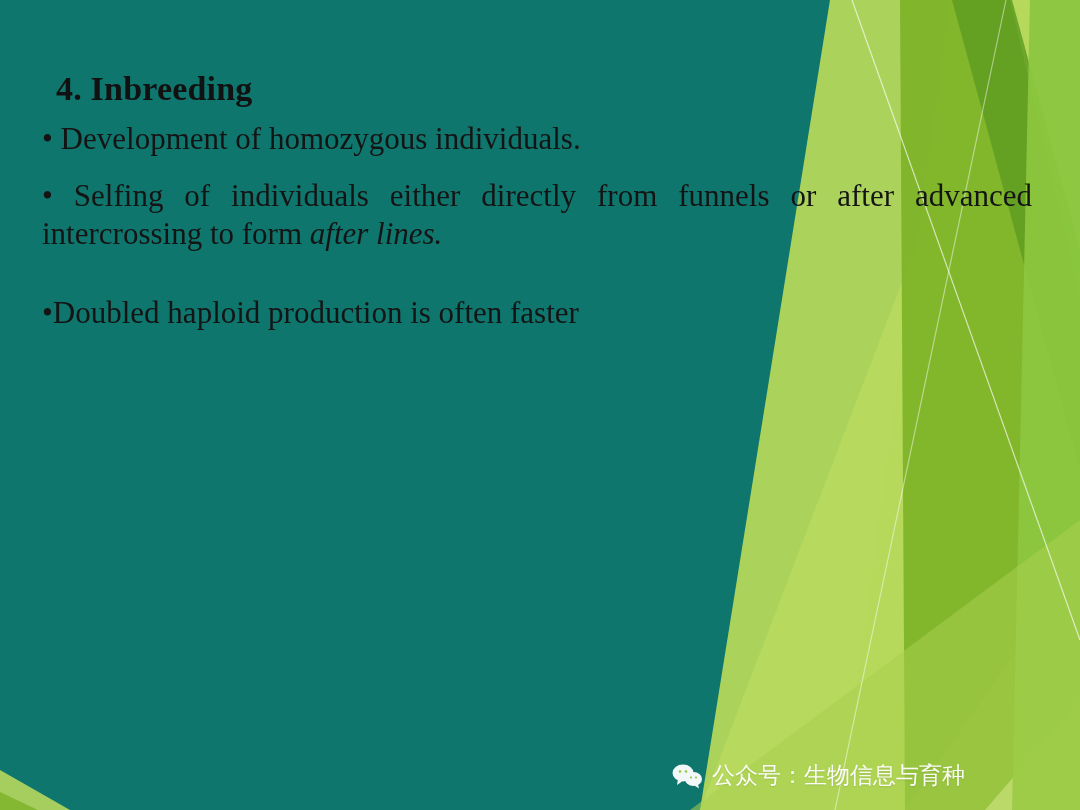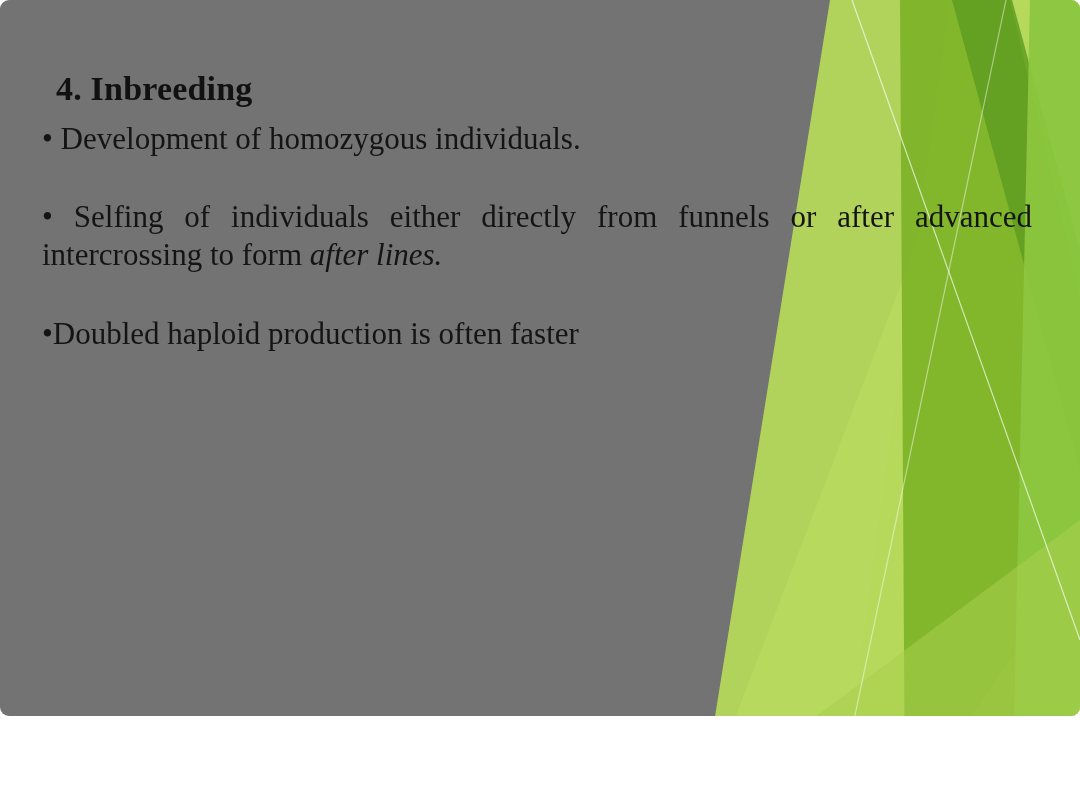--- a/index.html
+++ b/index.html
@@ -3,25 +3,24 @@
 <meta charset="utf-8">
 <style>
   html, body {
     margin: 0;
     padding: 0;
     background: #ffffff;
   }
   .slide {
     position: relative;
     width: 1080px;
-    height: 716px;
-    background: #737373;
+    height: 810px;
+    background: #0f766e;
     overflow: hidden;
     font-family: "Liberation Serif", "DejaVu Serif", serif;
-    border-radius: 9px;
   }
 
   
   .deco {
     position: absolute;
     top: 0;
     left: 0;
     width: 1080px;
     height: 810px;
     pointer-events: none;
@@ -54,21 +53,21 @@
     width: 990px;
   }
   .bullet:last-child { margin-bottom: 0; }
 
   .bullet .mark { }
 
   .bullet em {
     font-style: italic;
   }
 
-  .b1 { margin-bottom: 40px; }
+  .b1 { margin-bottom: 19px; }
   .b2 { margin-bottom: 42px; }
   .b3 { margin-bottom: 42px; }
   .b4 { margin-bottom: 42px; font-family: Liberation Serif, serif; }
 
   
   .nojustify { text-align: left; }
 
   
   .watermark {
     position: absolute;
@@ -133,14 +132,29 @@
     </p>
 
 
     <p class="bullet b4 nojustify">
       <span class="mark">•</span><span>Doubled haploid production is often faster</span>
     </p>
 
 
   </div>
 
+  <div class="watermark">
+    <span class="wechat-badge">
+      <svg viewBox="0 0 30 26" width="30" height="26" aria-hidden="true">
+        <ellipse cx="11" cy="10" rx="10.5" ry="8.5" fill="#ffffff"></ellipse>
+        <polygon points="6,16 5,22 10,18.5" fill="#ffffff"></polygon>
+        <ellipse cx="21.5" cy="16" rx="8.5" ry="7" fill="#ffffff"></ellipse>
+        <polygon points="26,21 27,25.5 22.5,22.5" fill="#ffffff"></polygon>
+        <circle cx="8" cy="8.5" r="1.25" fill="#9ccb3b"></circle>
+        <circle cx="14" cy="8.5" r="1.25" fill="#9ccb3b"></circle>
+        <circle cx="19" cy="14.5" r="1.05" fill="#9ccb3b"></circle>
+        <circle cx="24" cy="14.5" r="1.05" fill="#9ccb3b"></circle>
+      </svg>
+    </span>
+    <span>公众号：生物信息与育种</span>
+  </div>
 
 </div>
 
 </body></html>

